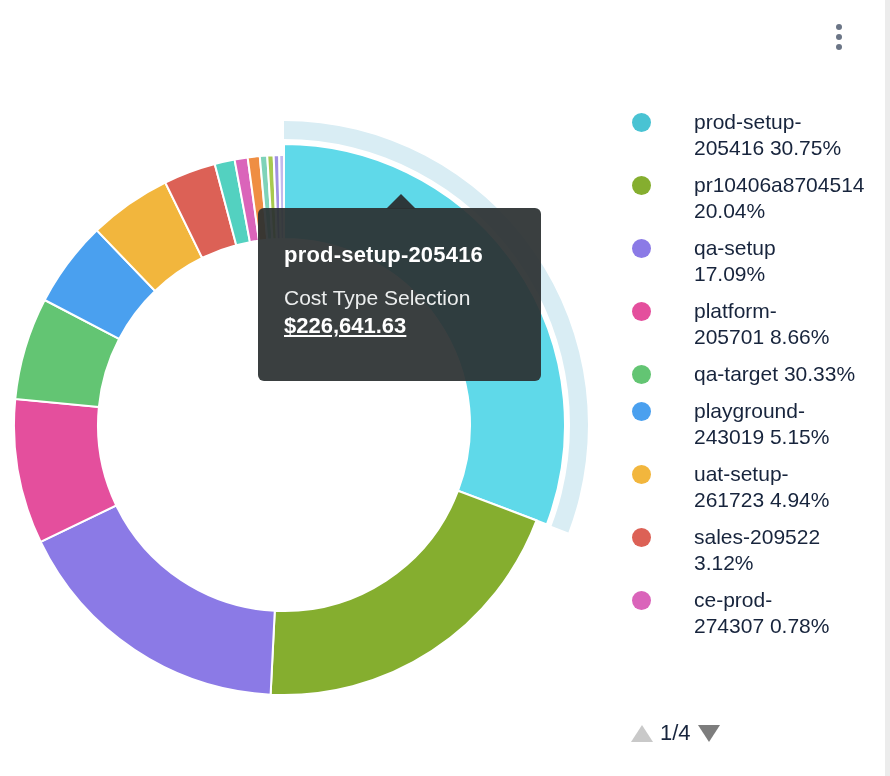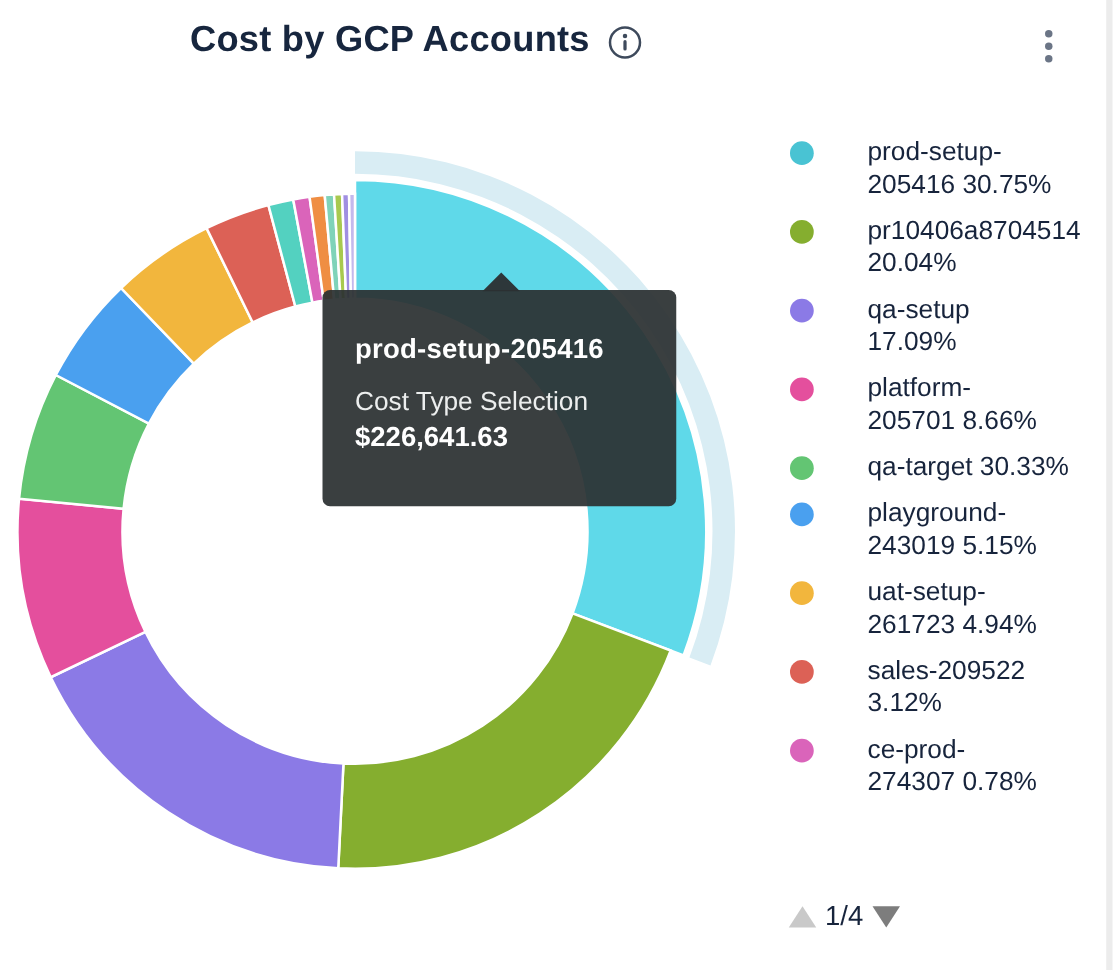--- a/index.html
+++ b/index.html
@@ -16,61 +16,51 @@
   .info-icon{display:inline-flex;margin-top:3px;cursor:pointer;}
   .kebab{position:absolute;left:830px;top:21px;width:18px;height:32px;display:flex;flex-direction:column;
          align-items:center;justify-content:center;gap:4px;background:none;border:none;cursor:pointer;z-index:4;padding:0;}
   .kebab .dot{width:6px;height:6px;border-radius:50%;background:#6b7586;}
 
   
   #donut-svg{position:absolute;left:0;top:0;z-index:1;}
 
   
   .tooltip{
-    position:absolute;left:258px;top:232px;width:283px;height:173px;box-sizing:border-box;
+    position:absolute;left:258px;top:208px;width:283px;height:173px;box-sizing:border-box;
     background:rgba(43,48,50,0.93);border-radius:6px;padding:34px 24px 0 26px;color:#fff;z-index:5;
   }
   .tooltip .tt-arrow{
     position:absolute;top:-14px;left:128px;width:0;height:0;
     border-left:15px solid transparent;border-right:15px solid transparent;
     border-bottom:15px solid rgba(43,48,50,0.96);
   }
   .tt-title{font-size:22px;font-weight:bold;letter-spacing:0.2px;}
   .tt-label{margin-top:18px;font-size:21px;font-weight:400;color:#eceeee;}
-  .tt-value{margin-top:3px;font-size:22px;font-weight:bold;}
+  .tt-value{margin-top:3px;font-size:22px;font-weight:bold;text-decoration:underline;}
 
   
   .legend{position:absolute;left:632px;top:109px;width:242px;height:603px;overflow:hidden;z-index:2;}
   .legend-item{display:flex;align-items:flex-start;gap:11px;margin-bottom:11px;cursor:pointer;}
   .legend-dot{width:19px;height:19px;border-radius:50%;flex:none;margin-top:4px;}
   .legend-text{font-size:21px;line-height:26px;color:#17243c;white-space:nowrap;margin-left:32px;}
 
   
   .pager{position:absolute;left:631px;top:720px;display:flex;align-items:center;gap:7px;z-index:2;}
   .pager .tri-up{width:0;height:0;border-left:11px solid transparent;border-right:11px solid transparent;
                  border-bottom:17px solid #c9c9c9;cursor:pointer;}
   .pager .tri-down{width:0;height:0;border-left:11px solid transparent;border-right:11px solid transparent;
                    border-top:17px solid #7d7d7d;cursor:pointer;}
   .pager .page-num{font-size:22px;color:#17243c;}
 </style>
 </head>
 <body>
 
 <div class="panel">
 
-  <div class="header-title-wrap">
-    <span class="page-title">Cost by GCP Accounts</span>
-    <span class="info-icon">
-      <svg width="28" height="28" viewBox="0 0 28 28">
-        <circle cx="14" cy="14" r="12" fill="none" stroke="#3e4a5c" stroke-width="2"></circle>
-        <circle cx="14" cy="8.8" r="1.8" fill="#3e4a5c"></circle>
-        <rect x="12.7" y="12" width="2.6" height="8.4" rx="1.3" fill="#3e4a5c"></rect>
-      </svg>
-    </span>
-  </div>
   <button class="kebab">
     <span class="dot"></span>
     <span class="dot"></span>
     <span class="dot"></span>
   </button>
 
   <svg id="donut-svg" width="890" height="776">
       <path d="M284.00 121.00 A304 304 0 0 1 568.37 532.46 L551.54 526.09 A286 286 0 0 0 284.00 139.00 Z" fill="#d9edf4"></path>
       <path d="M284.00 144.00 A281 281 0 0 1 546.86 524.33 L457.99 490.75 A186 186 0 0 0 284.00 239.00 Z" fill="#5fd9e9" stroke="#ffffff" stroke-width="2"></path>
       <path d="M536.57 520.44 A270 270 0 0 1 270.60 694.67 L274.77 610.77 A186 186 0 0 0 457.99 490.75 Z" fill="#85ae2f" stroke="#ffffff" stroke-width="2"></path>

